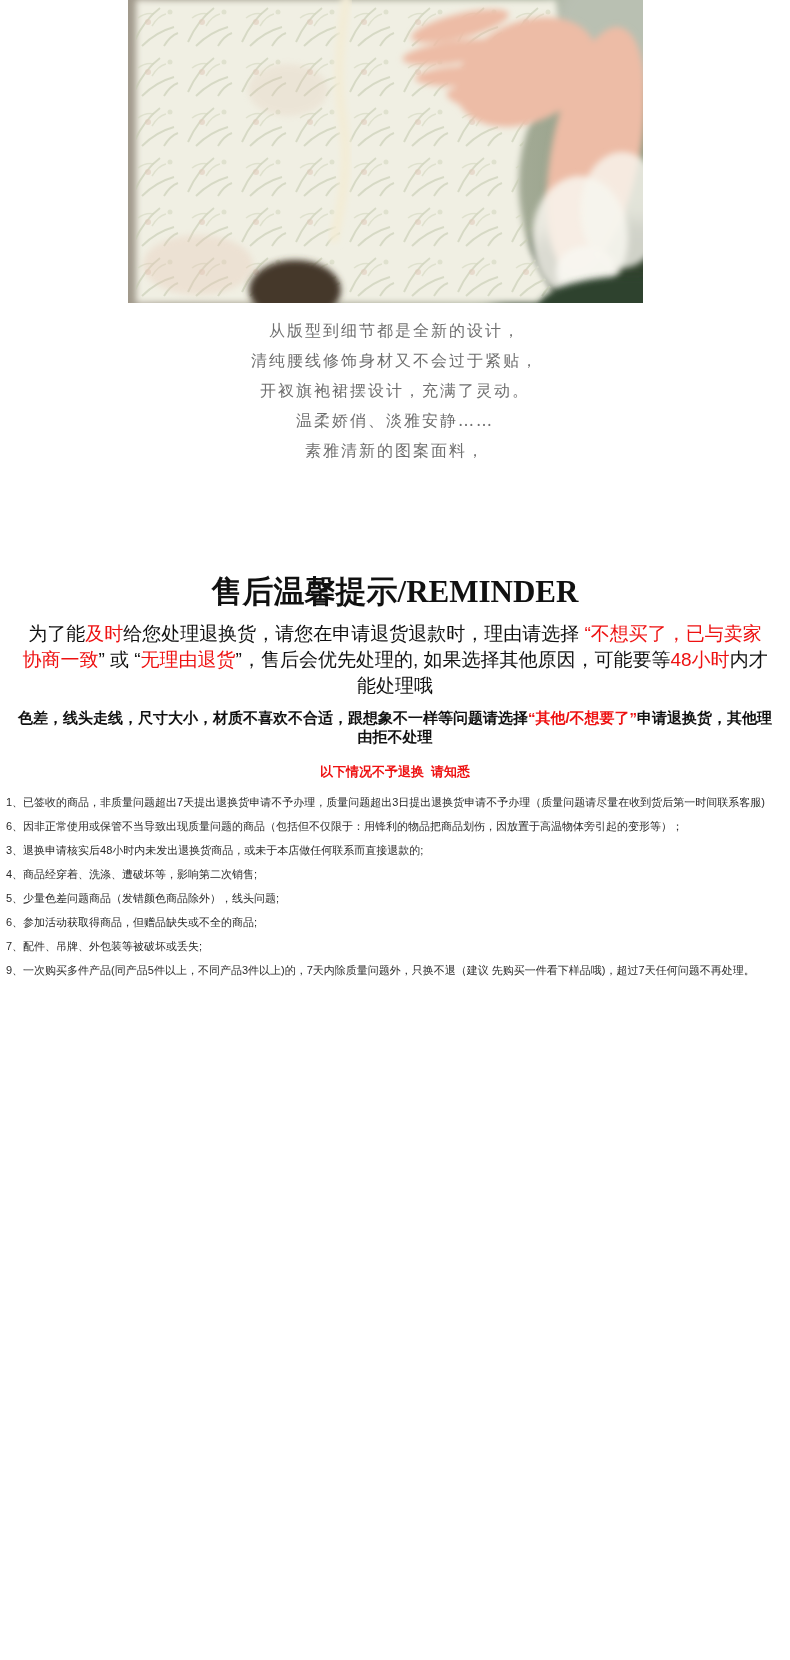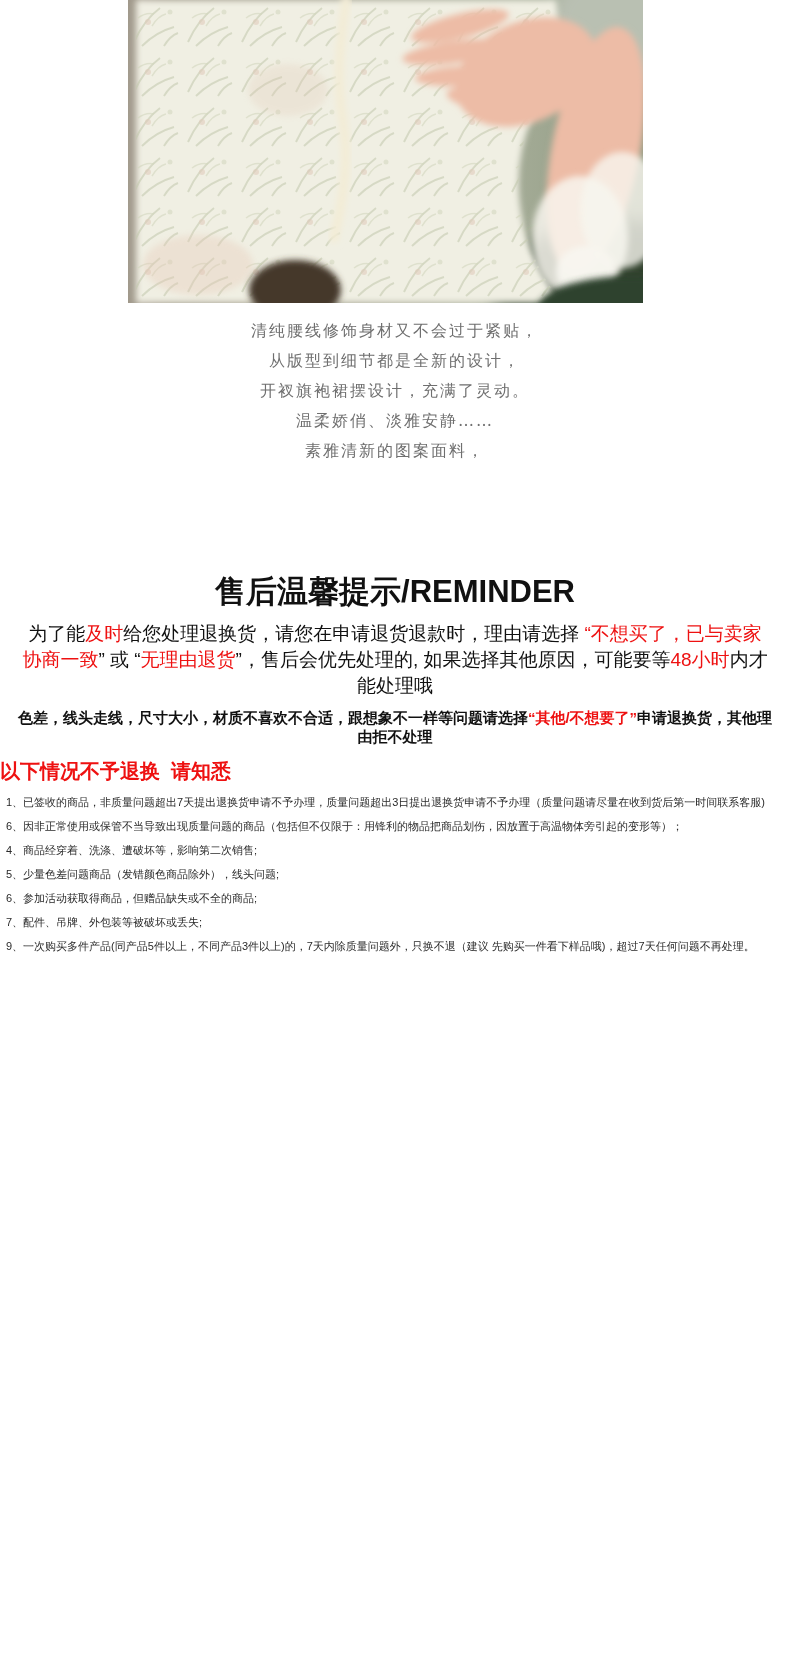--- a/index.html
+++ b/index.html
@@ -33,21 +33,21 @@
     letter-spacing:2px;
     color:var(--poem-gray);
   }
   .reminder-title{
     margin:109px 0 0 0;
     text-align:center;
     font-size:31px;
     line-height:34px;
     font-weight:bold;
     color:var(--heading-black);
-    font-family:Liberation Sans, sans-serif;
+    font-family:Liberation Serif, serif;
   }
   .para1{
     width:748px;
     margin:12px auto 0;
     text-align:center;
     font-weight:normal;
     font-size:19px;
     line-height:26px;
     color:var(--heading-black);
   }
@@ -55,22 +55,23 @@
     width:760px;
     margin:9px auto 12px;
     text-align:center;
     font-weight:bold;
     font-size:15px;
     line-height:19px;
     color:var(--heading-black);
   }
   .notice{
     margin:16px 0 0 0;
+    text-align:center;
     font-weight:bold;
-    font-size:20px;
+    font-size:13px;
     line-height:19px;
     color:var(--accent-red);
     white-space:pre-wrap;
   }
   .cond-list{
     margin:12px 12px 0 6px;
     font-size:11px;
     line-height:19px;
     color:var(--body-black);
   }
@@ -133,38 +134,39 @@
         <ellipse cx="452" cy="238" rx="48" ry="62" opacity="0.85"></ellipse>
         <ellipse cx="494" cy="210" rx="42" ry="58" opacity="0.8"></ellipse>
         <ellipse cx="458" cy="272" rx="30" ry="26" opacity="0.95"></ellipse>
       </g>
 
       <ellipse cx="505" cy="308" rx="95" ry="32" fill="#2d422e" filter="url(#soft2)"></ellipse>
     </svg>
   </div>
 
   <div class="poem">
+      <div class="poem-line">从版型到细节都是全新的设计，</div>
       <div class="poem-line">清纯腰线修饰身材又不会过于紧贴，</div>
-      <div class="poem-line">从版型到细节都是全新的设计，</div>
       <div class="poem-line">开衩旗袍裙摆设计，充满了灵动。</div>
       <div class="poem-line">温柔娇俏、淡雅安静……</div>
       <div class="poem-line">素雅清新的图案面料，</div>
     </div>
 
   <h1 class="reminder-title">售后温馨提示/REMINDER</h1>
 
   <p class="para1"><span>为了能</span><span class="seg-red">及时</span><span>给您处理退换货，请您在申请退货退款时，理由请选择 </span><span class="seg-red">“不想买了，已与卖家协商一致</span><span>” 或 “</span><span class="seg-red">无理由退货</span><span>”，售后会优先处理的, 如果选择其他原因，可能要等</span><span class="seg-red">48小时</span><span>内才能处理哦</span></p>
 
   <p class="para2"><span>色差，线头走线，尺寸大小，材质不喜欢不合适，跟想象不一样等问题请选择</span><span class="seg-red">“其他/不想要了”</span><span>申请退换货，其他理由拒不处理</span></p>
 
   <div class="notice">以下情况不予退换  请知悉</div>
 
   <div class="cond-list">
       <p class="list-item">1、已签收的商品，非质量问题超出7天提出退换货申请不予办理，质量问题超出3日提出退换货申请不予办理（质量问题请尽量在收到货后第一时间联系客服)</p>
       <p class="list-item">6、因非正常使用或保管不当导致出现质量问题的商品（包括但不仅限于：用锋利的物品把商品划伤，因放置于高温物体旁引起的变形等）；</p>
+      <p class="list-item">3、退换申请核实后48小时内未发出退换货商品，或未于本店做任何联系而直接退款的;</p>
       <p class="list-item">4、商品经穿着、洗涤、遭破坏等，影响第二次销售;</p>
       <p class="list-item">5、少量色差问题商品（发错颜色商品除外），线头问题;</p>
       <p class="list-item">6、参加活动获取得商品，但赠品缺失或不全的商品;</p>
       <p class="list-item">7、配件、吊牌、外包装等被破坏或丢失;</p>
       <p class="list-item">9、一次购买多件产品(同产品5件以上，不同产品3件以上)的，7天内除质量问题外，只换不退（建议 先购买一件看下样品哦)，超过7天任何问题不再处理。</p>
     </div>
 
 </div>
 
 </body></html>

